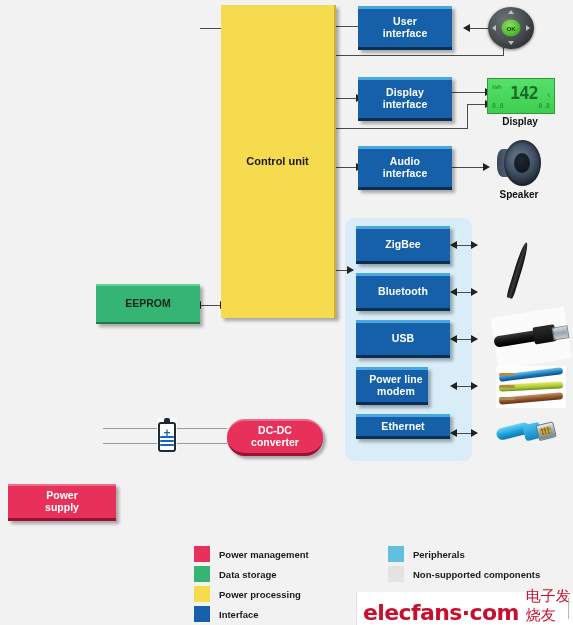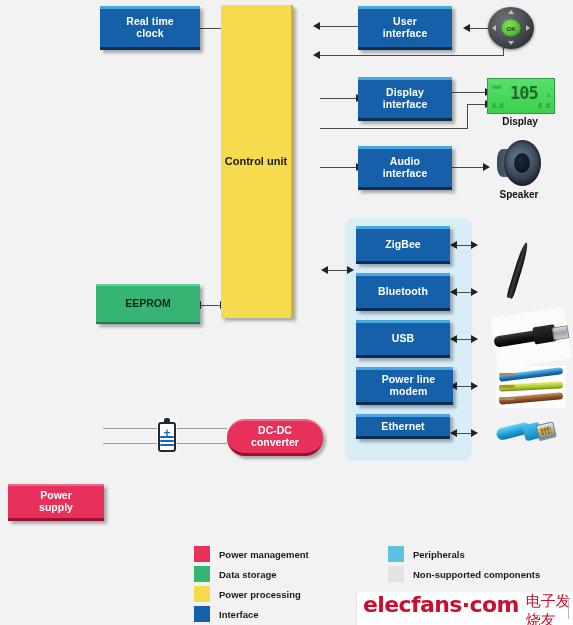--- a/index.html
+++ b/index.html
@@ -203,21 +203,21 @@
   .lg-col{position:absolute;}
   .lg-row{display:flex;align-items:center;height:20px;}
   .lg-sw{width:16px;height:16px;margin-right:9px;flex:0 0 auto;}
   .lg-tx{font-size:9.5px;font-weight:bold;color:#1b1b1b;white-space:nowrap;}
 
   
   #wm{
     position:absolute;left:356px;top:592px;width:217px;height:33px;
     background:rgba(255,255,255,.93);
     border-left:1px solid #e2e2e2;
-    display:flex;align-items:flex-start;z-index:9;
+    display:flex;align-items:flex-end;z-index:9;
   }
   #wm .ef{
     font-size:22px;font-weight:bold;color:#c8102e;
     letter-spacing:-.6px;margin-left:6px;font-family:"DejaVu Sans",sans-serif;
   }
   #wm .cn{font-size:15px;color:#c8102e;margin-left:7px;font-family:"DejaVu Sans",sans-serif;}
   #wm .bar{position:absolute;right:5px;top:6px;width:1px;height:21px;background:#b9b9b9;}
 </style>
 </head>
 <body>
@@ -281,25 +281,22 @@
 
   <div class="ln h" style="left:455px;top:433px;width:22px;"></div>
   <div class="arw l" style="left:450px;top:429px;"></div>
   <div class="arw r" style="left:471px;top:429px;"></div>
 
   <div class="ln h thin" style="left:103px;top:428px;width:56px;"></div>
   <div class="ln h thin" style="left:103px;top:443px;width:56px;"></div>
   <div class="ln h thin" style="left:176px;top:428px;width:51px;"></div>
   <div class="ln h thin" style="left:176px;top:443px;width:51px;"></div>
 
-  <div class="blk blue" style="left:100px;top:6px;width:100px;height:44px;">
-    <span class="lbl">Real time<br>clock</span>
-  </div>
-
-  <div class="blk yellow" style="left:221px;top:5px;width:72px;height:313px;">
+
+  <div class="blk yellow" style="left:221px;top:5px;width:115px;height:313px;">
     <span class="lbl">Control unit</span>
   </div>
 
   <div class="blk blue" style="left:358px;top:6px;width:94px;height:44px;">
     <span class="lbl">User<br>interface</span>
   </div>
 
   <div class="blk blue" style="left:358px;top:77px;width:94px;height:44px;">
     <span class="lbl">Display<br>interface</span>
   </div>
@@ -310,54 +307,54 @@
 
   <div class="blk green" style="left:96px;top:284px;width:104px;height:40px;">
     <span class="lbl">EEPROM</span>
   </div>
 
 
   <div class="blk red" style="left:227px;top:419px;width:96px;height:37px;border-radius:18px;">
     <span class="lbl">DC-DC<br>converter</span>
   </div>
 
-  <div class="blk red" style="left:8px;top:484px;width:96px;height:37px;">
+  <div class="blk red" style="left:8px;top:484px;width:108px;height:37px;">
     <span class="lbl">Power<br>supply</span>
   </div>
 
   <div class="blk blue" style="left:356px;top:226px;width:94px;height:38px;">
     <span class="lbl">ZigBee</span>
   </div>
   <div class="blk blue" style="left:356px;top:273px;width:94px;height:38px;">
     <span class="lbl">Bluetooth</span>
   </div>
   <div class="blk blue" style="left:356px;top:320px;width:94px;height:38px;">
     <span class="lbl">USB</span>
   </div>
-  <div class="blk blue" style="left:356px;top:367px;width:97px;height:38px;padding-left:8px;">
+  <div class="blk blue" style="left:356px;top:367px;width:72px;height:38px;padding-left:8px;">
     <span class="lbl">Power line<br>modem</span>
   </div>
   <div class="blk blue" style="left:356px;top:414px;width:94px;height:25px;">
     <span class="lbl">Ethernet</span>
   </div>
 
   <div class="dev" style="left:488px;top:7px;">
     <div class="dpad">
       <i class="up"></i>
         <i class="dn"></i>
         <i class="lf"></i>
         <i class="rt"></i>
       <div class="ok">OK</div>
     </div>
   </div>
 
   <div class="dev" style="left:487px;top:78px;">
     <div class="lcd">
       <span class="tl">kWh</span>
-      <span class="big">105</span>
+      <span class="big">142</span>
       <span class="tr">%</span>
       <span class="bl">8.8</span>
       <span class="br">8.8</span>
     </div>
   </div>
   <div class="devcap" style="left:487px;top:116px;width:66px;">Display</div>
 
   <div class="dev" style="left:497px;top:140px;">
     <div class="speaker">
       <div class="side"></div>

